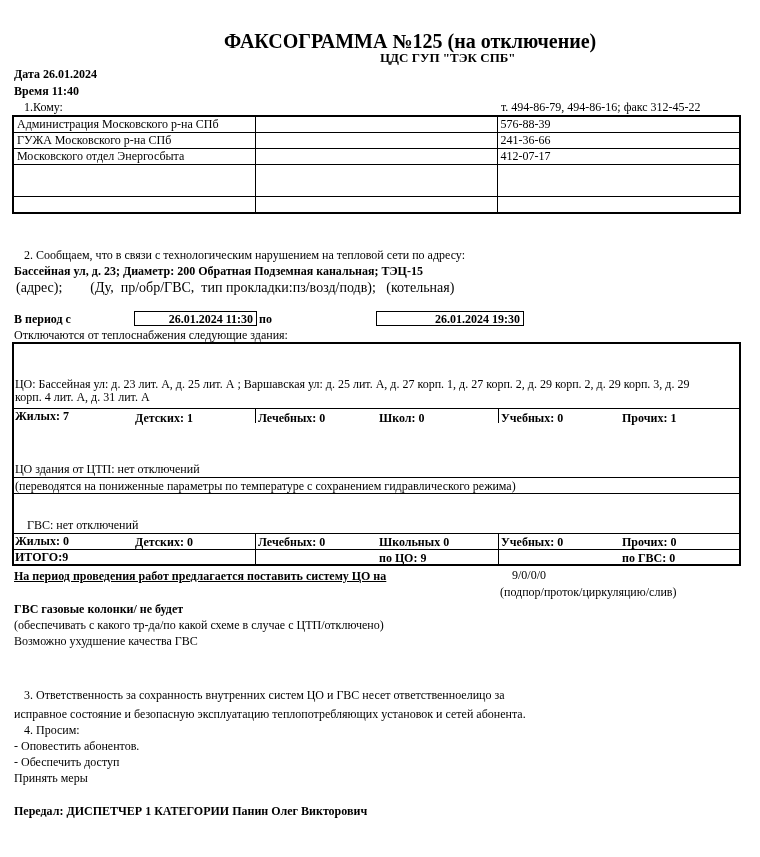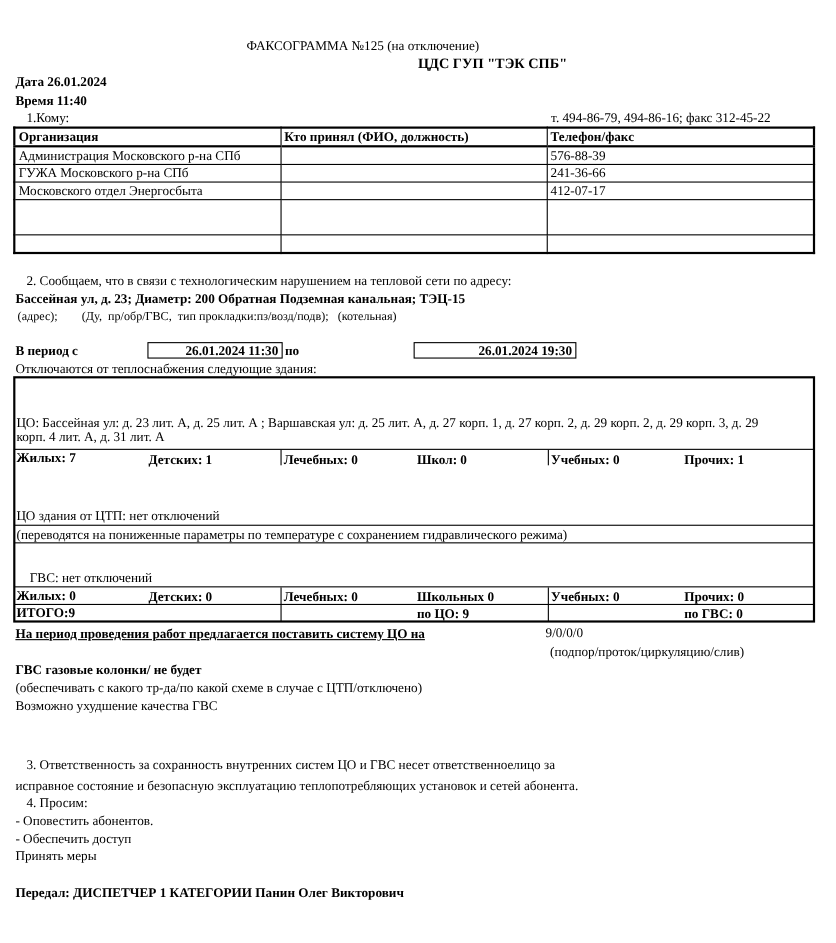--- a/index.html
+++ b/index.html
@@ -2,21 +2,21 @@
 <html><head>
   <meta charset="utf-8">
   <style>
     html, body { margin: 0; padding: 0; background: #ffffff; }
     body {
       width: 760px; height: 857px; position: relative; overflow: hidden;
       font-family: "Liberation Serif", serif; color: #000; font-size: 12px;
     }
     .abs { position: absolute; white-space: nowrap; line-height: 14px; }
     .b { font-weight: bold; }
-    .title { font-size: 12px; font-weight: normal; line-height: 18px; }
+    .title { font-size: 20px; font-weight: bold; line-height: 18px; }
     .subtitle { font-size: 13px; font-weight: bold; }
 
     
     .rtable {
       position: absolute; left: 12px; top: 115px; width: 729px;
       border-collapse: collapse; border: 2px solid #000;
     }
     .rtable td {
       border: 1px solid #000; padding: 0 3px; height: 15px; vertical-align: top;
       line-height: 15px; font-size: 12px;
@@ -48,25 +48,20 @@
 <div class="abs" style="left:24px; top:100px;">1.Кому:</div>
 <div class="abs" style="left:501px; top:100px;">т. 494-86-79, 494-86-16; факс 312-45-22</div>
 
 <table class="rtable">
   <colgroup>
       <col class="c1">
       <col class="c2">
       <col class="c3">
     </colgroup>
   <tbody>
-      <tr class="head">
-    <td>Организация</td>
-    <td>Кто принял (ФИО, должность)</td>
-    <td>Телефон/факс</td>
-  </tr>
   <tr>
     <td>Администрация Московского р-на СПб</td>
     <td></td>
     <td>576-88-39</td>
   </tr>
   <tr>
     <td>ГУЖА  Московского р-на СПб</td>
     <td></td>
     <td>241-36-66</td>
   </tr>
@@ -83,21 +78,21 @@
   <tr>
     <td></td>
     <td></td>
     <td></td>
   </tr>
 </tbody>
   </table>
 
 <div class="abs" style="left:24px; top:248px;">2. Сообщаем, что в связи с технологическим нарушением  на тепловой сети по адресу:</div>
 <div class="abs b" style="left:14px; top:264px;">Бассейная ул, д. 23; Диаметр: 200 Обратная Подземная канальная; ТЭЦ-15</div>
-<div class="abs" style="left:16px; top:281px; font-size:11px; white-space:pre;">(адрес);        (Ду,  пр/обр/ГВС,  тип прокладки:пз/возд/подв);   (котельная)</div>
+<div class="abs" style="left:16px; top:281px; font-size:14px; white-space:pre;">(адрес);        (Ду,  пр/обр/ГВС,  тип прокладки:пз/возд/подв);   (котельная)</div>
 
 <div class="abs b" style="left:14px; top:312px;">В период с</div>
 <div class="box" style="left:134px; top:311px; width:123px;">26.01.2024 11:30</div>
 <div class="abs b" style="left:259px; top:312px;">по</div>
 <div class="box" style="left:376px; top:311px; width:148px;">26.01.2024 19:30</div>
 <div class="abs" style="left:14px; top:328px;">Отключаются от теплоснабжения следующие здания:</div>
 
 <div class="bframe"></div>
 <div class="abs" style="left:15px; top:377px;">ЦО:  Бассейная ул: д. 23 лит. А, д. 25 лит. А ; Варшавская ул: д. 25 лит. А, д. 27 корп. 1, д. 27 корп. 2, д. 29 корп. 2, д. 29 корп. 3, д. 29</div>
 <div class="abs" style="left:15px; top:390px;">корп. 4 лит. А, д. 31 лит. А</div>
@@ -125,21 +120,21 @@
 <div class="abs b" style="left:258px; top:535px;">Лечебных: 0</div>
 <div class="abs b" style="left:379px; top:535px;">Школьных 0</div>
 <div class="abs b" style="left:501px; top:535px;">Учебных: 0</div>
 <div class="abs b" style="left:622px; top:535px;">Прочих: 0</div>
 <div class="hline" style="left:13px; top:549px; width:727px;"></div>
 <div class="abs b" style="left:15px; top:550px;">ИТОГО:9</div>
 <div class="abs b" style="left:379px; top:551px;">по ЦО: 9</div>
 <div class="abs b" style="left:622px; top:551px;">по ГВС: 0</div>
 
 <div class="abs b" style="left:14px; top:569px;text-decoration:underline;">На период проведения работ предлагается поставить систему ЦО на</div>
-<div class="abs" style="left:496px; top:568px;">9/0/0/0</div>
+<div class="abs" style="left:512px; top:568px;">9/0/0/0</div>
 <div class="abs" style="left:500px; top:585px;">(подпор/проток/циркуляцию/слив)</div>
 <div class="abs b" style="left:14px; top:602px;">ГВС газовые колонки/ не будет</div>
 <div class="abs" style="left:14px; top:618px;">(обеспечивать с какого тр-да/по какой схеме в случае с ЦТП/отключено)</div>
 <div class="abs" style="left:14px; top:634px;">Возможно ухудшение качества ГВС</div>
 
 <div class="abs" style="left:24px; top:688px;">3. Ответственность за сохранность внутренних систем ЦО и ГВС несет ответственноелицо за</div>
 <div class="abs" style="left:14px; top:707px;">исправное состояние и безопасную эксплуатацию теплопотребляющих установок и сетей абонента.</div>
 
 <div class="abs" style="left:24px; top:723px;">4. Просим:</div>
 <div class="abs" style="left:14px; top:739px;">- Оповестить абонентов.</div>

